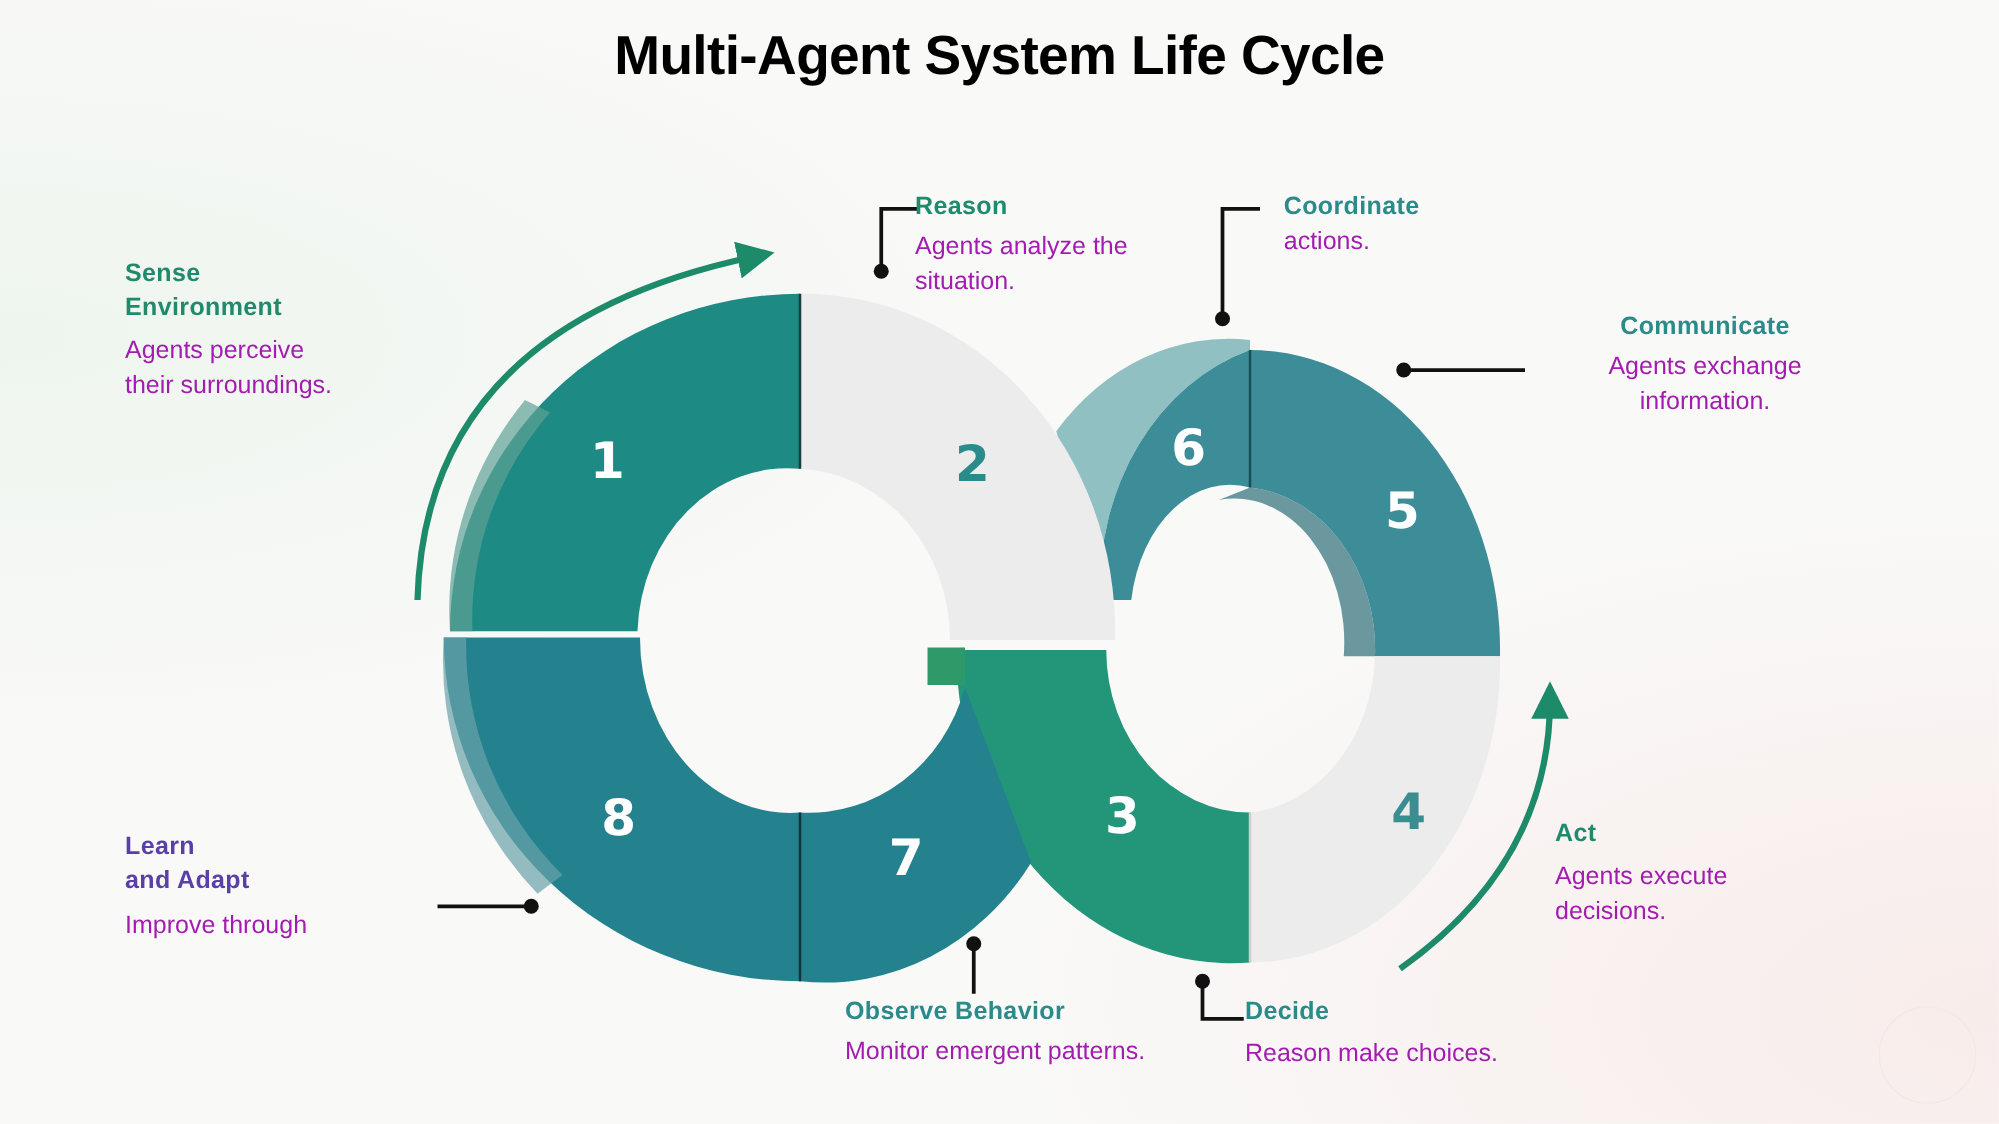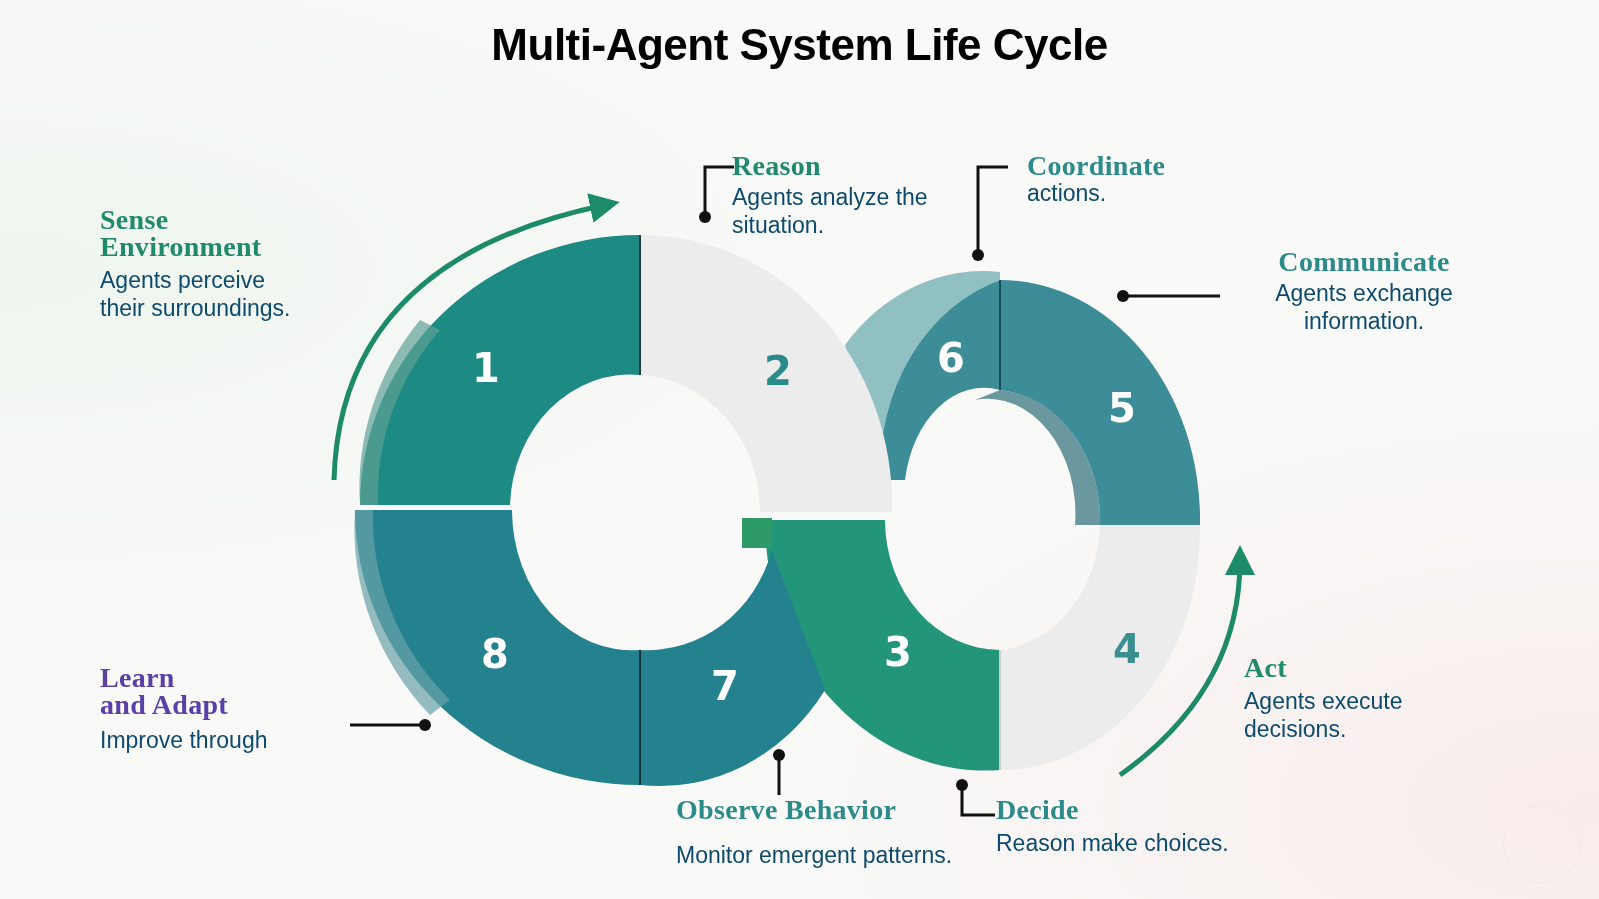--- a/index.html
+++ b/index.html
@@ -5,22 +5,22 @@
   html,body{margin:0;padding:0;}
   body{width:1599px;height:899px;position:relative;overflow:hidden;
     background: radial-gradient(ellipse at 0% 30%, #eef5ee 0%, rgba(255,255,255,0) 35%),
                 radial-gradient(ellipse at 100% 90%, #f8ecea 0%, rgba(255,255,255,0) 35%),
                 #f9f9f8;
     font-family:"Liberation Sans", sans-serif;}
   .title{position:absolute;left:0;top:20px;width:1599px;text-align:center;font-size:44px;font-weight:bold;color:#000;
     font-family:"Liberation Sans", sans-serif;letter-spacing:-0.5px;}
   svg.diagram{position:absolute;left:0;top:0;}
   .lbl{position:absolute;}
-  .lbl .h{font-family:Liberation Serif, serif;font-weight:bold;font-size:28px;line-height:27px;letter-spacing:0.3px;}
-  .lbl .d{font-family:"Liberation Sans", sans-serif;font-size:23px;line-height:28px;color:#0c4a6e;}
+  .lbl .h{font-family:Liberation Sans, sans-serif;font-weight:bold;font-size:20px;line-height:27px;letter-spacing:0.3px;}
+  .lbl .d{font-family:"Liberation Sans", sans-serif;font-size:20px;line-height:28px;color:#a21caf;}
   .right{text-align:left;}
   .num{font-family:"DejaVu Sans", sans-serif;font-weight:bold;font-size:40px;}
   .deco-circle{position:absolute;left:1503px;top:805px;width:76px;height:76px;border-radius:50%;border:1px solid #f3e8e6;}
 </style>
 </head>
 <body>
 
 <div class="title">Multi-Agent System Life Cycle</div>
 
 <svg class="diagram" width="1599" height="899" viewBox="0 0 1599 899">
@@ -120,21 +120,21 @@
   <div class="d">decisions.</div>
 </div>
 
 <div class="lbl" style="left:996px;top:796px;width:280px;">
   <div class="h" style="color:#2a8b8a;">Decide</div>
   <div class="d" style="margin-top:6px;">Reason make choices.</div>
 </div>
 
 <div class="lbl" style="left:676px;top:796px;width:320px;">
   <div class="h" style="color:#2a8b8a;">Observe Behavior</div>
-  <div class="d" style="margin-top:18px;">Monitor emergent patterns.</div>
+  <div class="d" style="margin-top:4px;">Monitor emergent patterns.</div>
 </div>
 
 <div class="lbl right" style="left:100px;top:664px;width:233px;">
   <div class="h" style="color:#5b3fa8;">Learn</div>
   <div class="h" style="color:#5b3fa8;">and Adapt</div>
   <div class="d" style="margin-top:8px;">Improve through</div>
 </div>
 
 <div class="deco-circle"></div>
 

